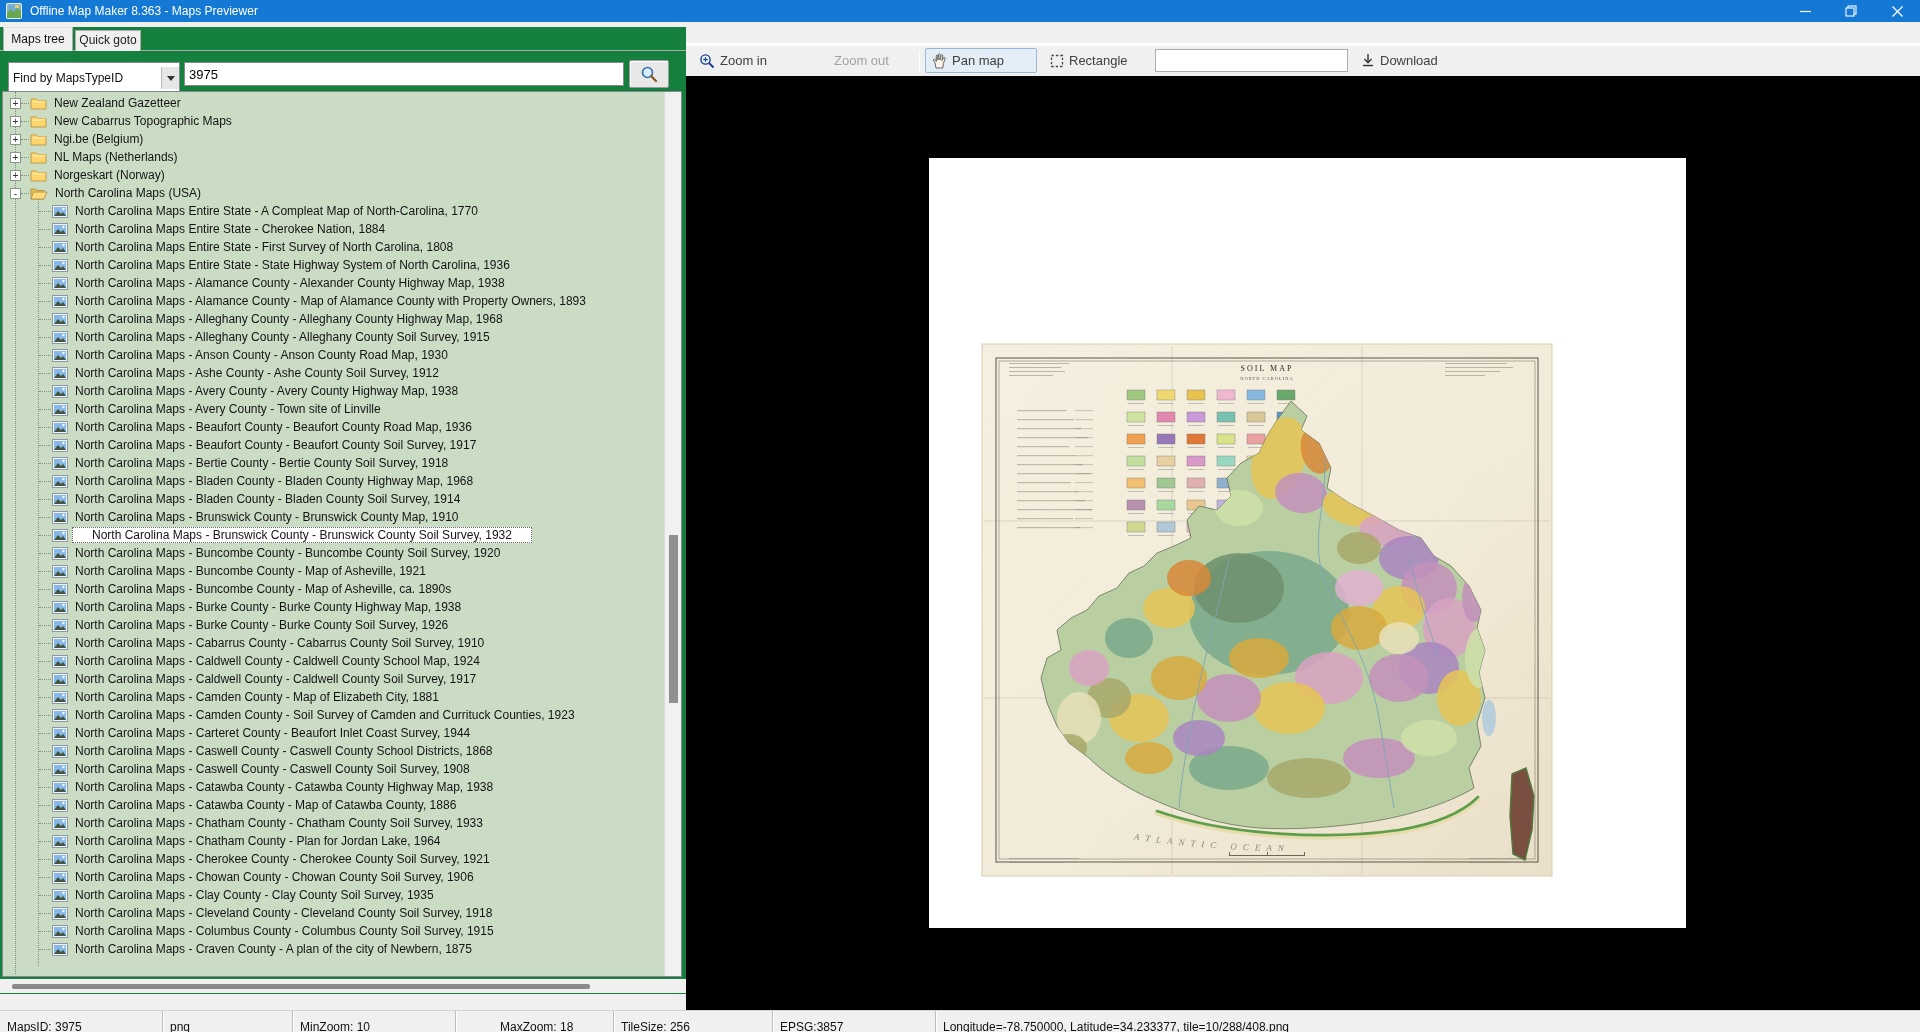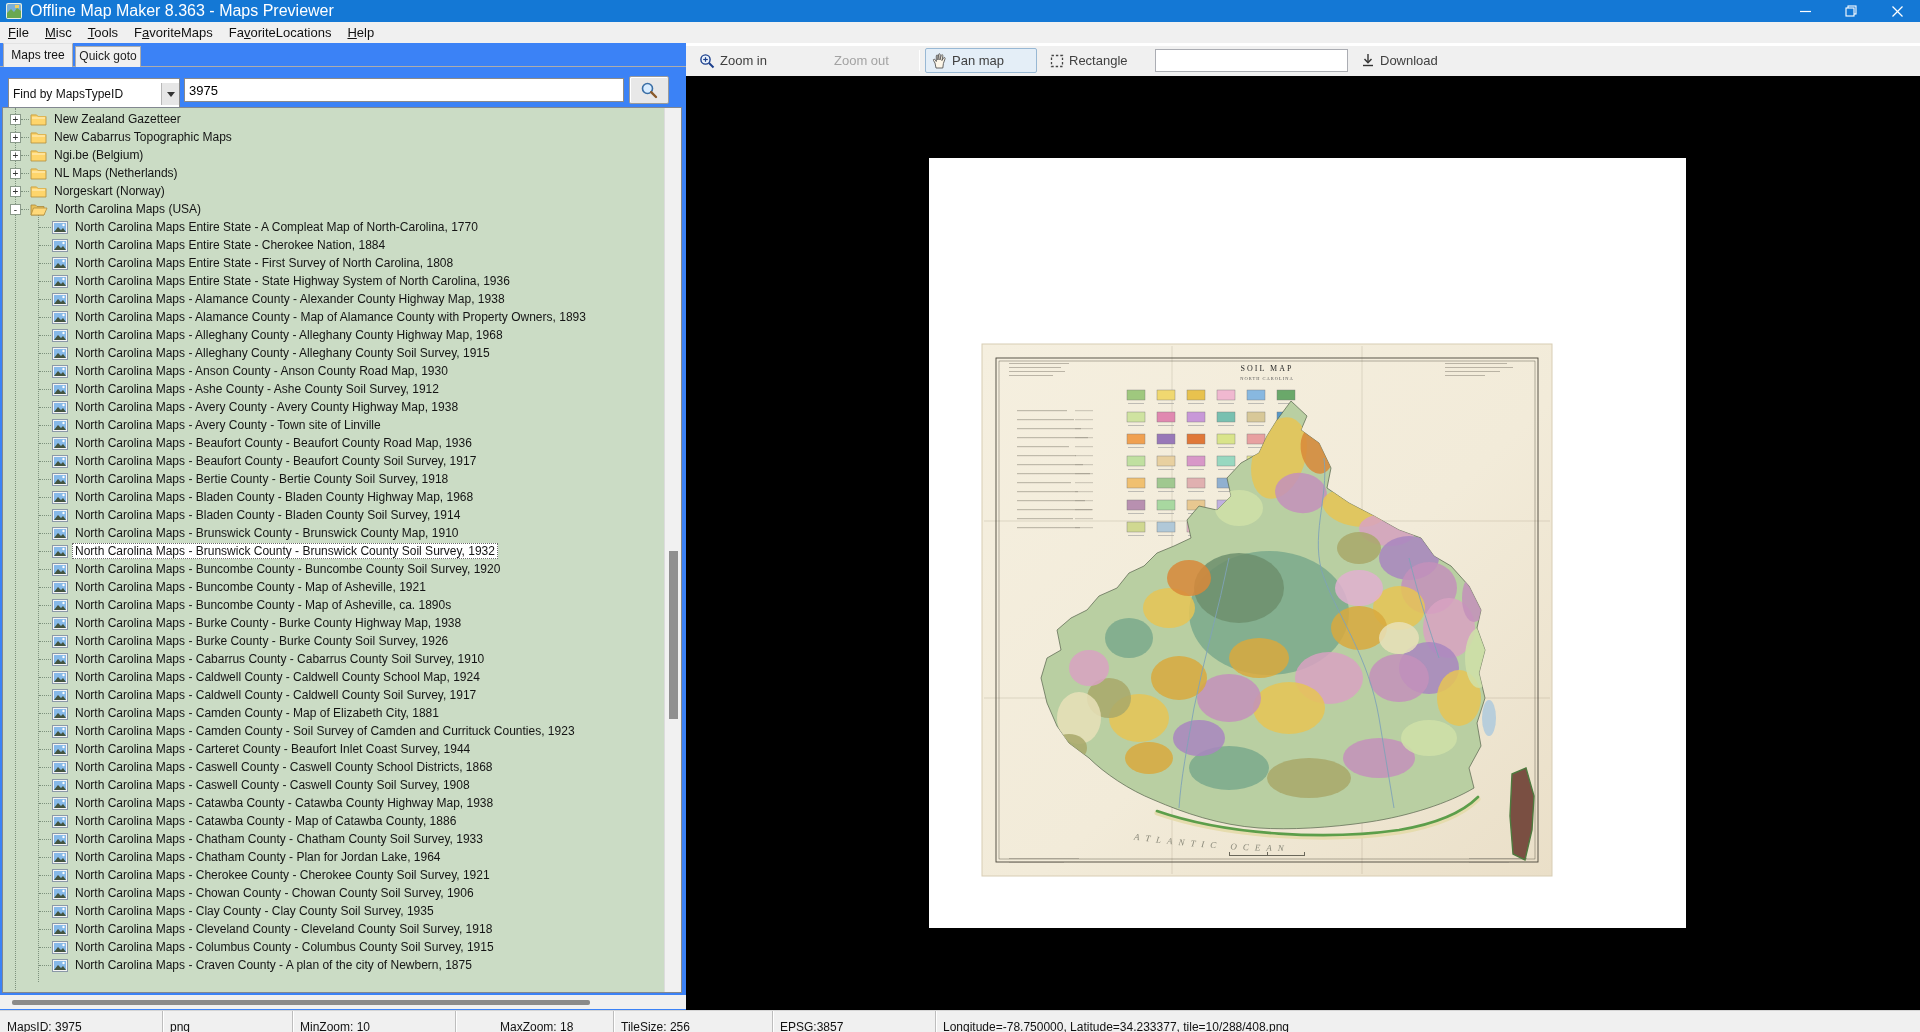--- a/index.html
+++ b/index.html
@@ -5,29 +5,29 @@
   * { margin:0; padding:0; box-sizing:border-box; }
   html,body { width:1920px; height:1032px; overflow:hidden; background:#000; }
   #window {
     position:relative; width:1920px; height:1032px;
     font-family:"Liberation Sans", sans-serif; font-size:12px; color:#111;
     background:#f0f0f0; user-select:none;
   }
   
   .titlebar { position:absolute; left:0; top:0; width:1920px; height:22px; background:#1478d5; display:flex; align-items:center; }
   .titlebar .appicon { margin-left:6px; width:16px; height:16px; }
-  .titlebar .title { margin-left:8px; color:#fff; font-size:16px; }
+  .titlebar .title { margin-left:8px; color:#fff; font-size:12px; }
   .winbtns { position:absolute; right:0; top:0; height:22px; display:flex; }
   .winbtn { width:46px; height:22px; display:flex; align-items:center; justify-content:center; }
   
   .menubar { position:absolute; left:0; top:22px; width:1920px; height:21px; background:#f0f0f0; display:flex; align-items:center; border-bottom:1px solid #f0f0f0; }
   .menu-item { padding:2px 8px; font-size:13px; color:#111; }
   .menu-item u { text-decoration:underline; }
   
-  .panel { position:absolute; left:0; top:43px; width:686px; height:967px; background:#3b82f6; }
+  .panel { position:absolute; left:0; top:27px; width:686px; height:967px; background:#15803d; }
   .tabstrip { position:absolute; left:0; top:0; width:686px; height:24px; }
   .tabline { position:absolute; left:0; top:23px; width:686px; height:1px; background:#acacac; }
   .tab { position:absolute; background:#f0f0f0; border:1px solid #acacac; border-bottom:none; text-align:center; font-size:12px; }
   .tab.active { left:3px; top:0; width:70px; height:24px; line-height:22px; z-index:2; border-top-color:#e3e3e3; }
   .tab.inactive { left:75px; top:3px; width:66px; height:21px; line-height:19px; color:#222; }
   .searchrow { position:absolute; left:0; top:35px; width:686px; height:26px; }
   .combo { position:absolute; left:8px; top:0; width:172px; height:32px; background:#fff; border:1px solid #8a8a8a; display:flex; align-items:center; }
   .combo .combo-text { flex:1; padding-left:4px; font-size:12px; }
   .combo .combo-btn { width:18px; height:22px; background:#e6e6e6; border-left:1px solid #b8b8b8; display:flex; align-items:center; justify-content:center; }
   .combo .arrow { width:0; height:0; border-left:4px solid transparent; border-right:4px solid transparent; border-top:5px solid #333; }
@@ -36,21 +36,21 @@
   
   .treebox { position:absolute; left:2px; top:64px; width:680px; height:886px; border:1px solid #828790; background:#cbdcc5; overflow:hidden; }
   .tree-content { position:absolute; left:0; top:2px; width:661px; height:882px; overflow:hidden; }
   .rail { position:absolute; border-left:1px dotted #7d917d; }
   .trow { position:relative; height:18px; display:flex; align-items:center; white-space:nowrap; font-size:12px; color:#141414; }
   .trow .expander { width:11px; height:11px; margin-left:7px; background:#fff; border:1px solid #8a9a8a; font-size:10px; line-height:9px; text-align:center; color:#333; flex:none; }
   .trow .stub { width:8px; border-top:1px dotted #7d917d; flex:none; }
   .trow .stub2 { width:12px; margin-left:36px; border-top:1px dotted #7d917d; flex:none; }
   .trow svg { flex:none; margin:0 4px 0 1px; }
   .trow .tlabel { padding:1px 3px; }
-  .trow .tlabel.selected { background:#fff; border:1px dotted #6a6a6a; padding:0 2px; }
+  .trow .tlabel.selected { background:#fff; border:1px dotted #6a6a6a; padding:0 19px; }
   .vscroll { position:absolute; right:0; top:0; width:17px; height:884px; background:#f1f1f1; border-left:1px solid #dcdcdc; }
   .vthumb { position:absolute; left:4px; top:443px; width:9px; height:168px; background:#909090; }
   .hscroll { position:absolute; left:0; top:952px; width:686px; height:14px; background:#f0f0f0; }
   .hthumb { position:absolute; left:12px; top:5px; width:578px; height:5px; background:#8a8a8a; border-radius:2px; }
   
   .white-strip { position:absolute; left:686px; top:43px; width:1234px; height:3px; background:#ffffff; }
   .toolbar { position:absolute; left:686px; top:46px; width:1234px; height:30px; background:#f0f0f0; }
   .tbtn { position:absolute; top:2px; height:25px; display:flex; align-items:center; gap:5px; padding:0 6px; font-size:13px; color:#404040; border:1px solid transparent; }
   .tbtn.disabled { color:#a3a3a3; }
   .tbtn.toggled { background:#e4eef7; border:1px solid #98b8d4; border-radius:2px; }

